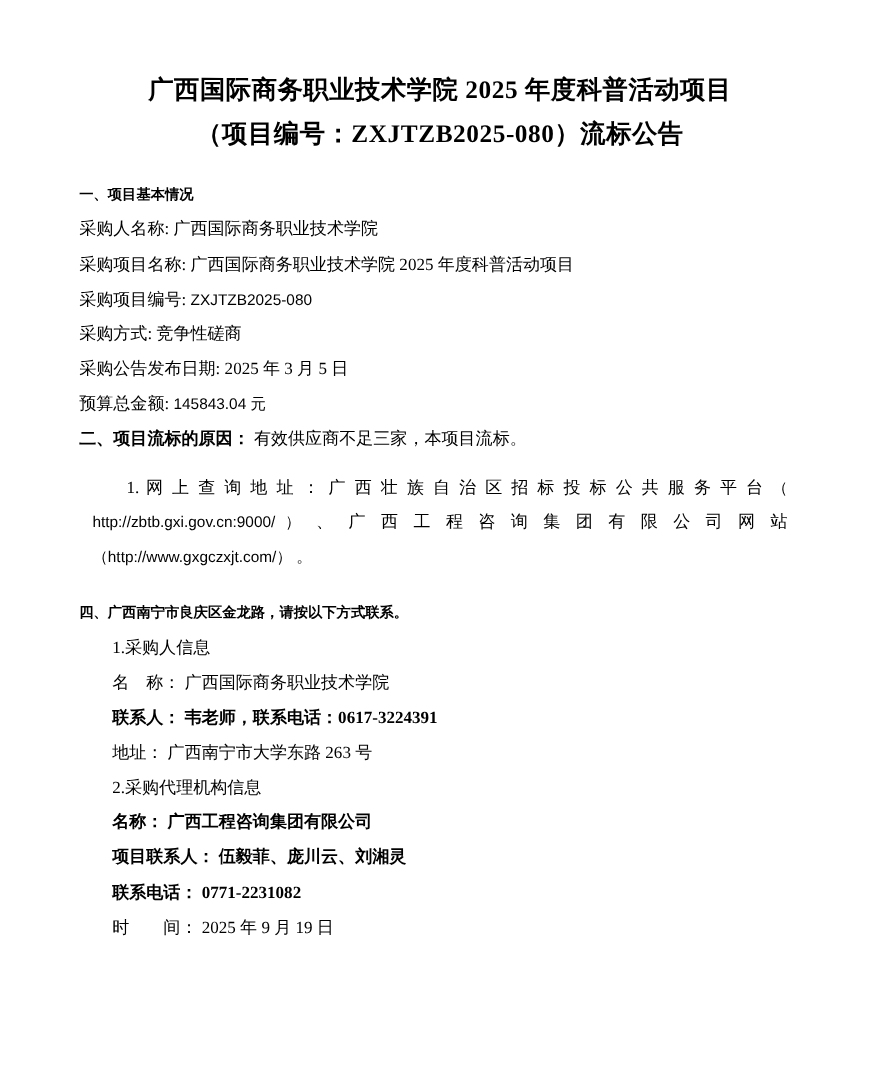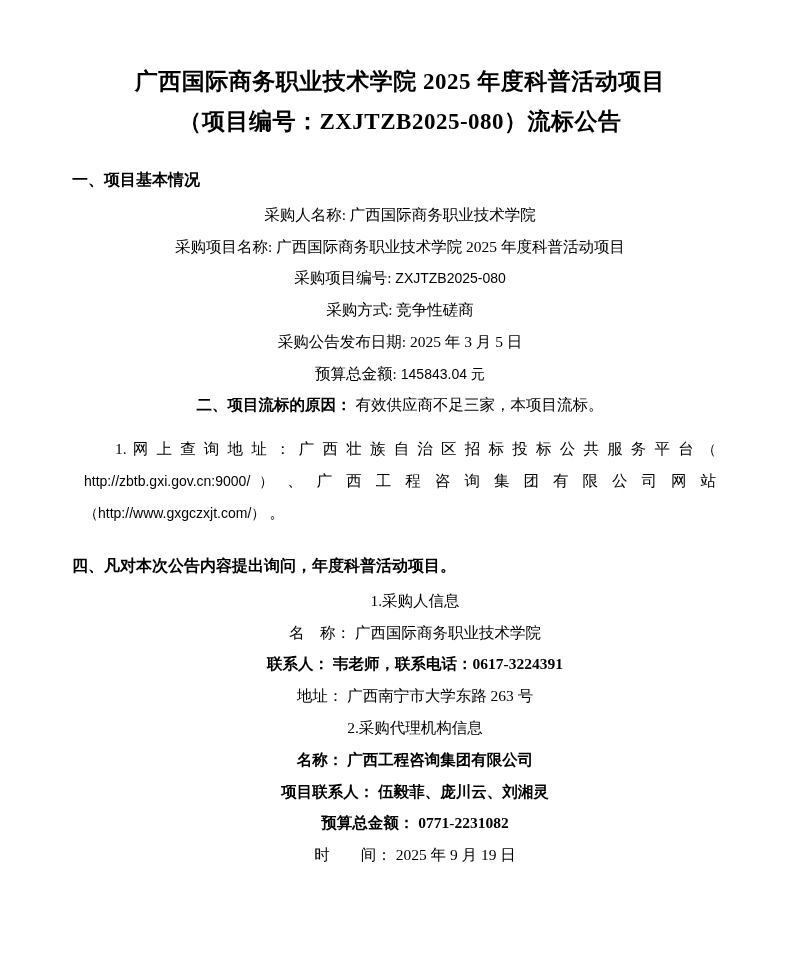--- a/index.html
+++ b/index.html
@@ -25,30 +25,29 @@
     font-weight: bold;
     font-size: 23px;
     line-height: 1.75;
     letter-spacing: 0.5px;
   }
   .doc-title .line {
     display: block;
   }
   .section-heading {
     font-weight: bold;
-    font-size: 16px;
+    font-size: 13px;
     margin-top: 22px;
     margin-bottom: 4px;
     line-height: 1.9;
   }
   .para {
     font-size: 15.5px;
     line-height: 2.05;
     margin: 0;
-    text-align: center;
   }
   .indent-2 {
     padding-left: 30px;
   }
   .justify-block {
     font-size: 15.5px;
     line-height: 2.05;
     text-align: justify;
     text-justify: inter-ideograph;
     text-indent: 31px;
@@ -113,21 +112,21 @@
 
   <p class="justify-block">
     <span>1.</span>
     <span>网 上 查 询 地 址 ： 广 西 壮 族 自 治 区 招 标 投 标 公 共 服 务 平 台</span>
     <span class="mono">（ http://zbtb.gxi.gov.cn:9000/ ）</span>
     <span>、 广 西 工 程 咨 询 集 团 有 限 公 司 网 站</span>
     <span class="mono">（http://www.gxgczxjt.com/）</span>
     <span>。</span>
   </p>
 
-  <div class="section-heading">四、凡对本次公告内容提出询问，年度科普活动项目。</div>
+  <div class="section-heading">四、广西南宁市良庆区金龙路，请按以下方式联系。</div>
 
   <div class="indent-2">
     <p class="para">1.采购人信息</p>
     <p class="para">
       <span>名　称：</span>
       <span>广西国际商务职业技术学院</span>
     </p>
     <p class="para bold">
       <span>联系人：</span>
       <span>韦老师，联系电话：0617-3224391</span>
@@ -140,21 +139,21 @@
     <p class="para">2.采购代理机构信息</p>
     <p class="para bold">
       <span>名称：</span>
       <span>广西工程咨询集团有限公司</span>
     </p>
     <p class="para bold">
       <span>项目联系人：</span>
       <span>伍毅菲、庞川云、刘湘灵</span>
     </p>
     <p class="para bold">
-      <span>预算总金额：</span>
+      <span>联系电话：</span>
       <span>0771-2231082</span>
     </p>
     <p class="para">
       <span>时　　间：</span>
       <span>2025 年 9 月 19 日</span>
     </p>
   </div>
 
 </div>
 

